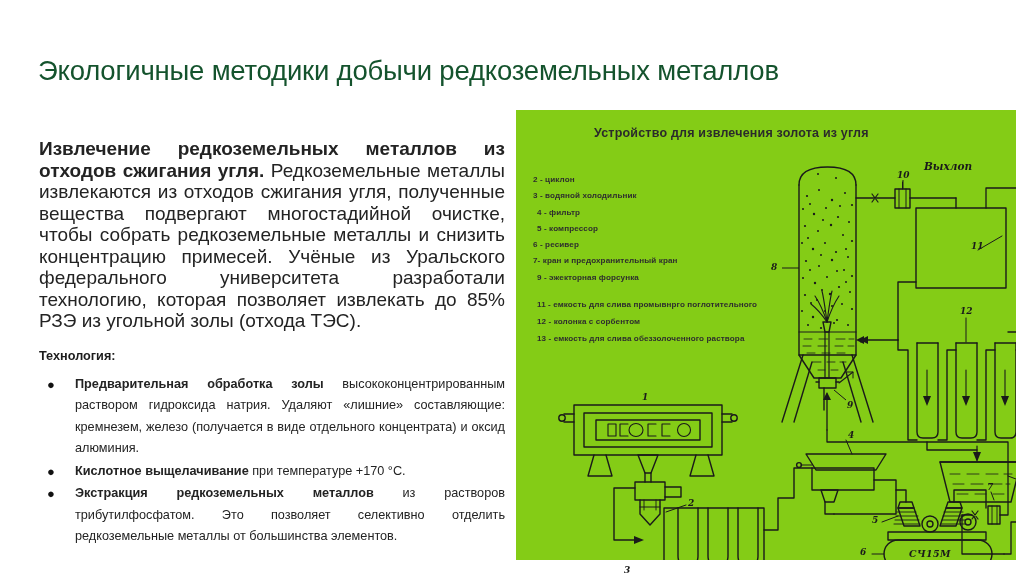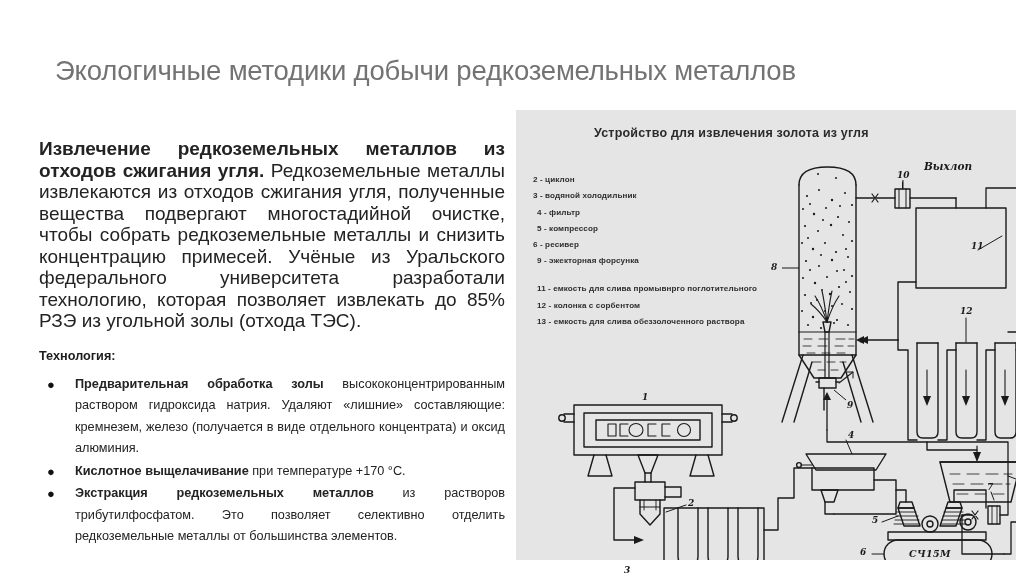--- a/index.html
+++ b/index.html
@@ -12,27 +12,27 @@
     height: 574px;
     font-family: "Liberation Sans", sans-serif;
     color: #1a1a1a;
     overflow: hidden;
     position: relative;
   }
 
   
   .page-title {
     position: absolute;
-    left: 55px;
+    left: 38px;
     top: 55px;
     width: 960px;
     font-size: 27.5px;
     font-weight: 400;
     letter-spacing: -0.2px;
-    color: #737373;
+    color: #14532d;
     white-space: nowrap;
   }
 
   
   .left-col {
     position: absolute;
     left: 39px;
     top: 138px;
     width: 466px;
   }
@@ -78,21 +78,21 @@
     color: #111;
   }
 
   
   .diagram-panel {
     position: absolute;
     left: 516px;
     top: 110px;
     width: 500px;
     height: 450px;
-    background: #e5e5e5;
+    background: #84cc16;
   }
   .diagram-title {
     position: absolute;
     left: 78px;
     top: 16px;
     font-size: 12.5px;
     font-weight: bold;
     color: #2b2b2b;
     letter-spacing: 0.2px;
     white-space: nowrap;
@@ -190,20 +190,21 @@
 <div class="diagram-panel">
 
   <div class="diagram-title">Устройство для извлечения золота из угля</div>
 
   <div class="legend">
     <div class="legend-item"><span>2 - циклон</span></div>
     <div class="legend-item"><span>3 - водяной холодильник</span></div>
     <div class="legend-item ind1"><span>4 - фильтр</span></div>
     <div class="legend-item ind1"><span>5 - компрессор</span></div>
     <div class="legend-item"><span>6 - ресивер</span></div>
+    <div class="legend-item"><span>7- кран и предохранительный кран</span></div>
     <div class="legend-item ind1"><span>9 - эжекторная форсунка</span></div>
     <div class="legend-item two ind1">
       <span>11 - емкость для слива промывнрго поглотительного</span>
     </div>
     <div class="legend-item ind1"><span>12 - колонка с сорбентом</span></div>
     <div class="legend-item ind1"><span>13 - емкость для слива обеззолоченного раствора</span></div>
   </div>
 
   <svg class="svg-wrap" viewBox="0 0 500 450">
     <g fill="none" stroke="#1a1a1a" stroke-width="1.4" stroke-linejoin="round" stroke-linecap="round">

